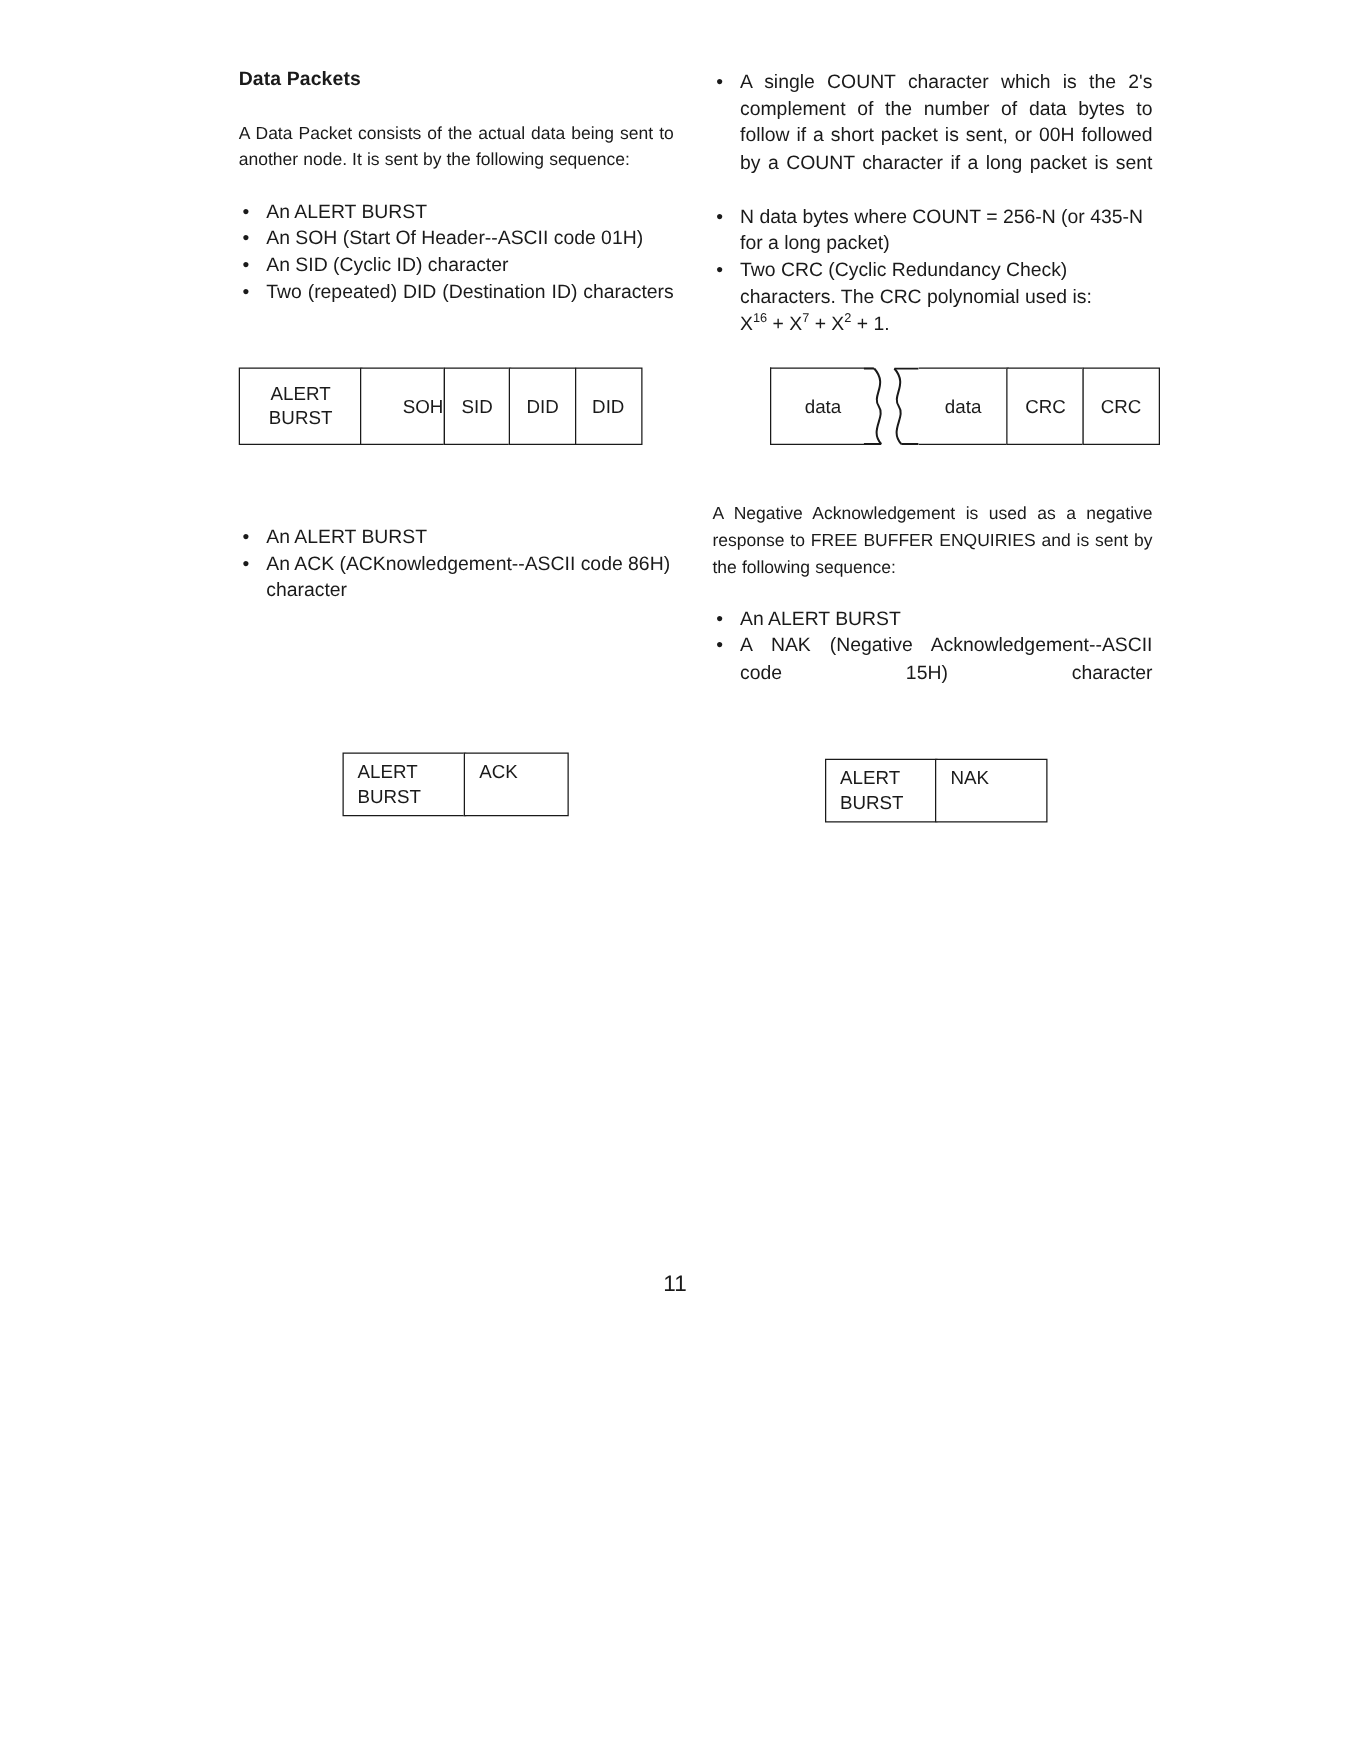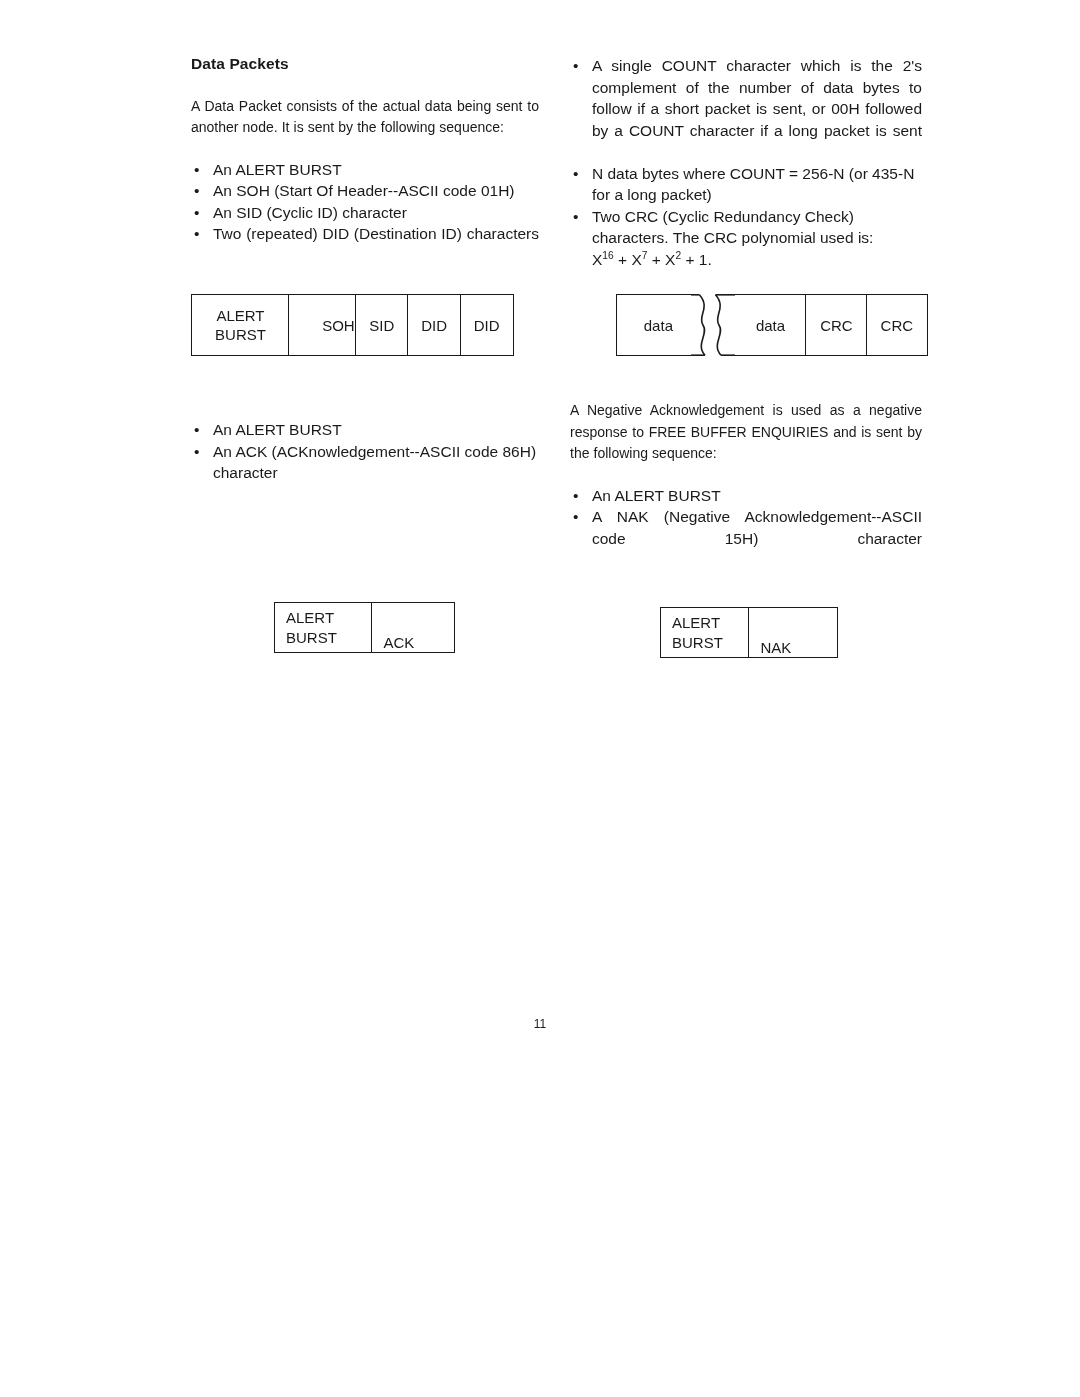--- a/index.html
+++ b/index.html
@@ -138,38 +138,38 @@
     box-sizing: border-box;
     border: 1.6px solid #1a1a1a;
     font-size: 15px;
     line-height: 19.5px;
     background: #ffffff;
     display: flex;
     flex-direction: column;
     justify-content: center;
     padding-left: 11px;
   }
-  .mini-cell.single { justify-content: flex-end; padding-top: 21px; }
+  .mini-cell.single { justify-content: flex-start; padding-top: 5px; }
 
   #ack-diagram { left: 274px; top: 602px; width: 181px; }
   #ack-diagram .cell-a { left: 0px;  width: 99px; }
   #ack-diagram .cell-b { left: 97.4px; width: 83.6px; }
 
   #nak-diagram { left: 660px; top: 607px; width: 178px; }
   #nak-diagram .cell-a { left: 0px;  width: 90px; }
   #nak-diagram .cell-b { left: 88.4px; width: 89.6px; }
 
   
   .page-number {
     position: absolute;
     left: 0;
     top: 1017px;
     width: 1080px;
     text-align: center;
-    font-size: 12px;
+    font-size: 18px;
   }
 </style>
 </head>
 <body>
 
 <div class="page">
 
   <div class="col-left">
 
     <div class="heading">Data Packets</div>

